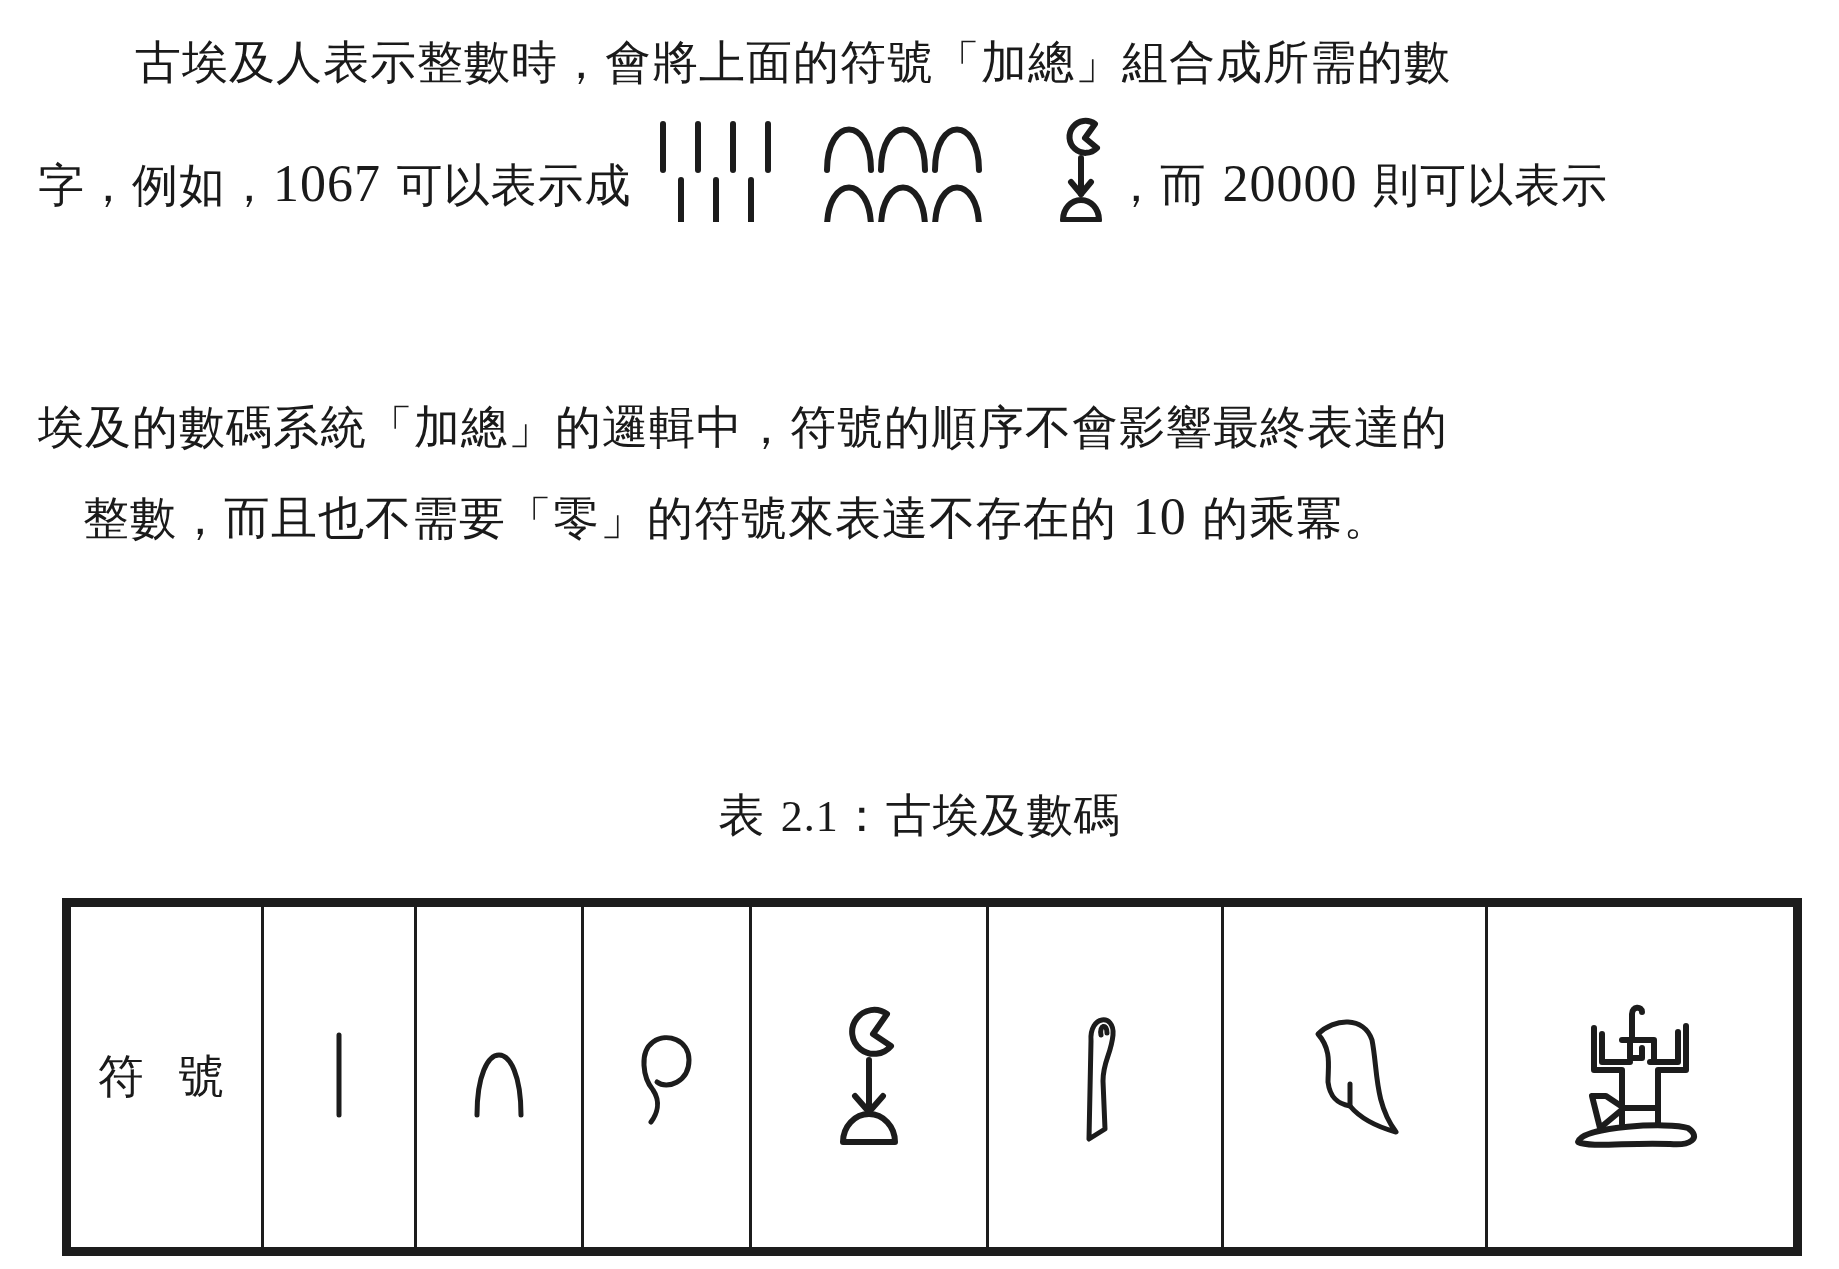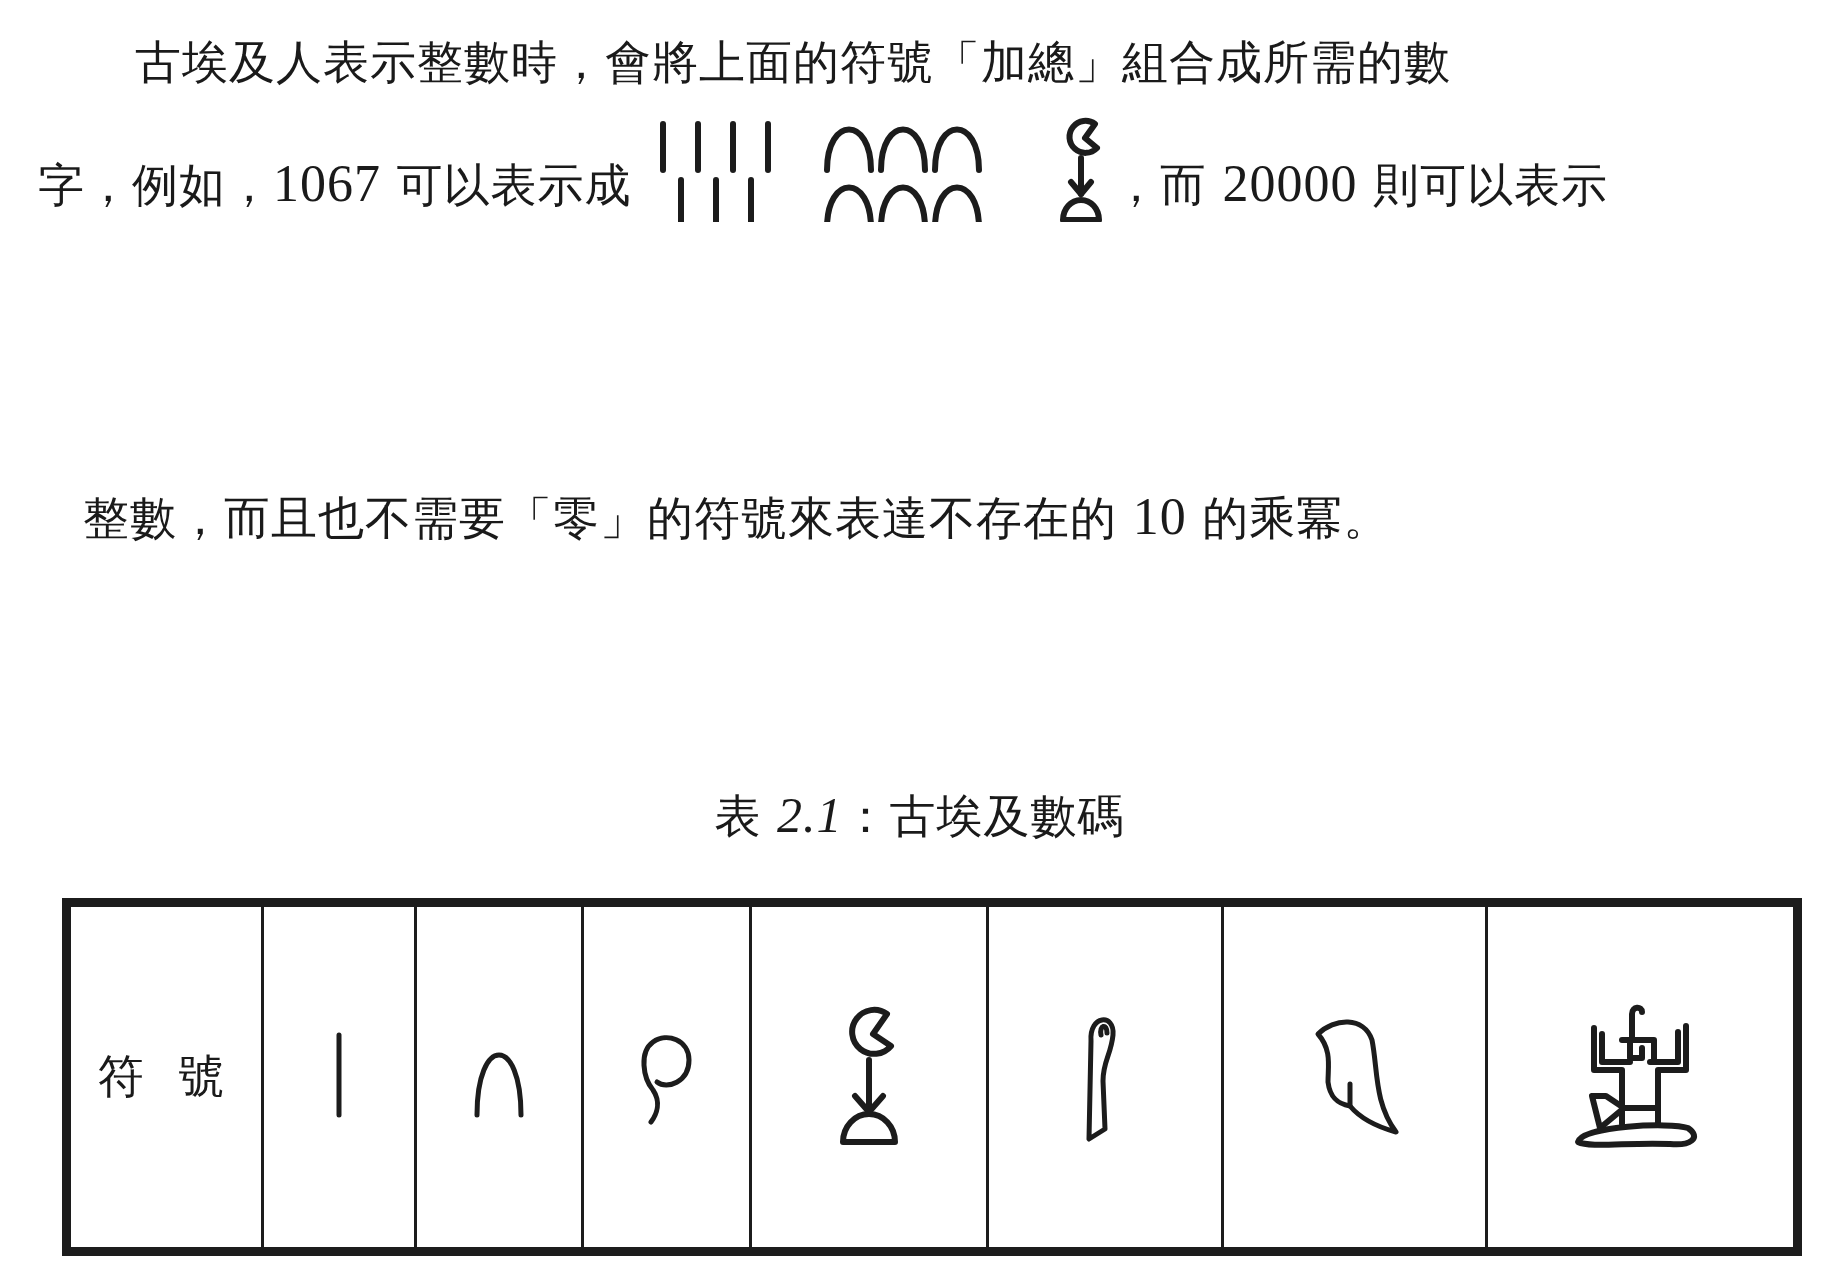--- a/index.html
+++ b/index.html
@@ -13,21 +13,21 @@
     position: absolute; left: 38px; width: 1790px;
     font-size: 46px; line-height: 60px; white-space: nowrap;
     letter-spacing: 1px;
   }
   .line .num { font-family: "Liberation Serif", serif; font-size: 52px; }
   .glyph-inline { display: inline-block; vertical-align: middle; }
   .caption {
     position: absolute; left: 0; width: 1839px; top: 785px;
     text-align: center; font-size: 46px; line-height: 60px; letter-spacing: 1px;
   }
-  .caption .num { font-family: "Liberation Serif", serif; font-size: 50px; font-style: italic; }
+  .caption .num { font-family: "Liberation Serif", serif; font-size: 44px; }
   table.numerals {
     position: absolute; left: 62px; top: 898px; width: 1740px; height: 358px;
     border-collapse: collapse; border: 9px solid #1c1c1c; table-layout: fixed;
   }
   table.numerals td {
     border: 3px solid #1c1c1c; text-align: center; vertical-align: middle; padding: 0;
   }
   table.numerals tr.sym-row { height: 225px; }
   table.numerals tr.sym-row td { border-bottom: 6px solid #1c1c1c; text-align: center; }
   table.numerals tr.val-row { height: 124px; }
@@ -67,20 +67,23 @@
       <svg class="hiero" width="60" height="110" viewBox="0 0 60 110" style="stroke-width:6;">
         <path d="M42 12 A16 16 0 1 0 44 36 L32 26 Z"></path>
         <line x1="28" y1="46" x2="28" y2="82"></line>
         <path d="M18 70 L28 82 L38 70"></path>
         <path d="M10 108 A18 20 0 0 1 46 108 Z"></path>
       </svg>
     </span><span>，而 </span><span class="num">20000</span><span> 則可以表示</span>
   </div>
 
 
+  <div class="line" style="top:397px;">
+    <span>埃及的數碼系統「加總」的邏輯中，符號的順序不會影響最終表達的</span>
+  </div>
 
   <div class="line" style="top:487px;margin-left:45px;">
     <span>整數，而且也不需要「零」的符號來表達不存在的 </span><span class="num">10</span><span> 的乘冪。</span>
   </div>
 
   <div class="caption">
     <span>表 </span><span class="num">2.1</span><span>：古埃及數碼</span>
   </div>
 
   <table class="numerals">

